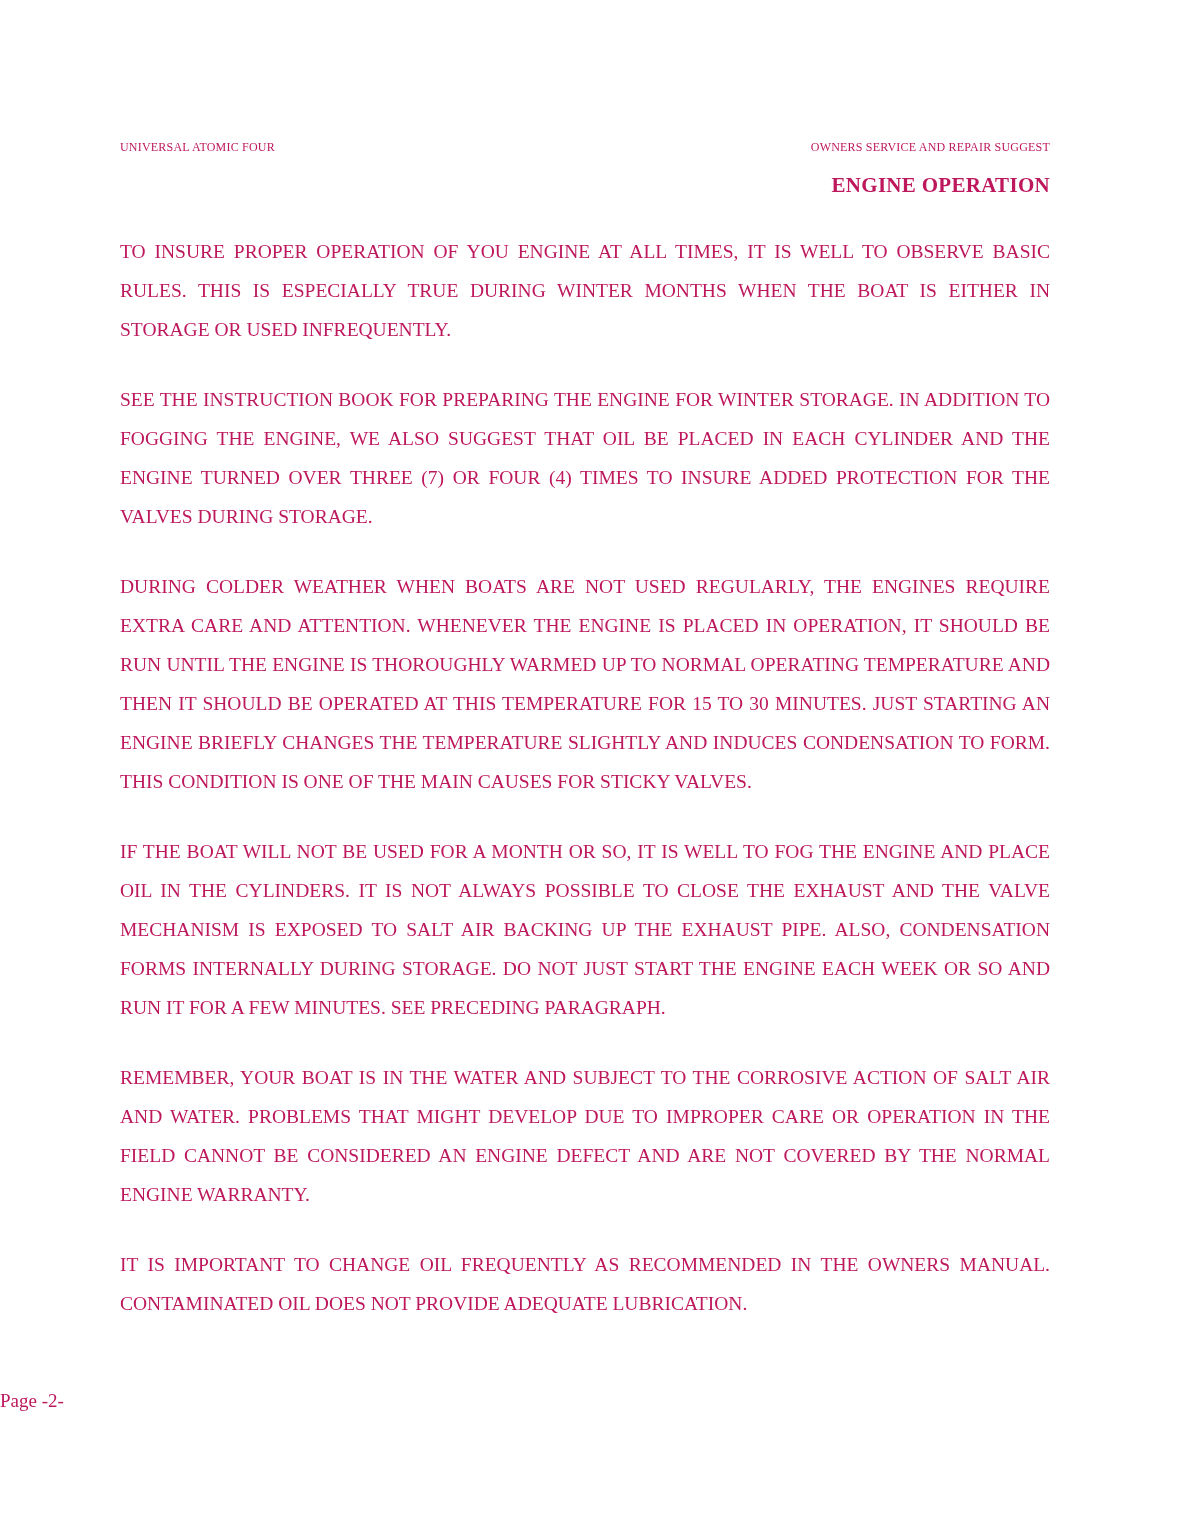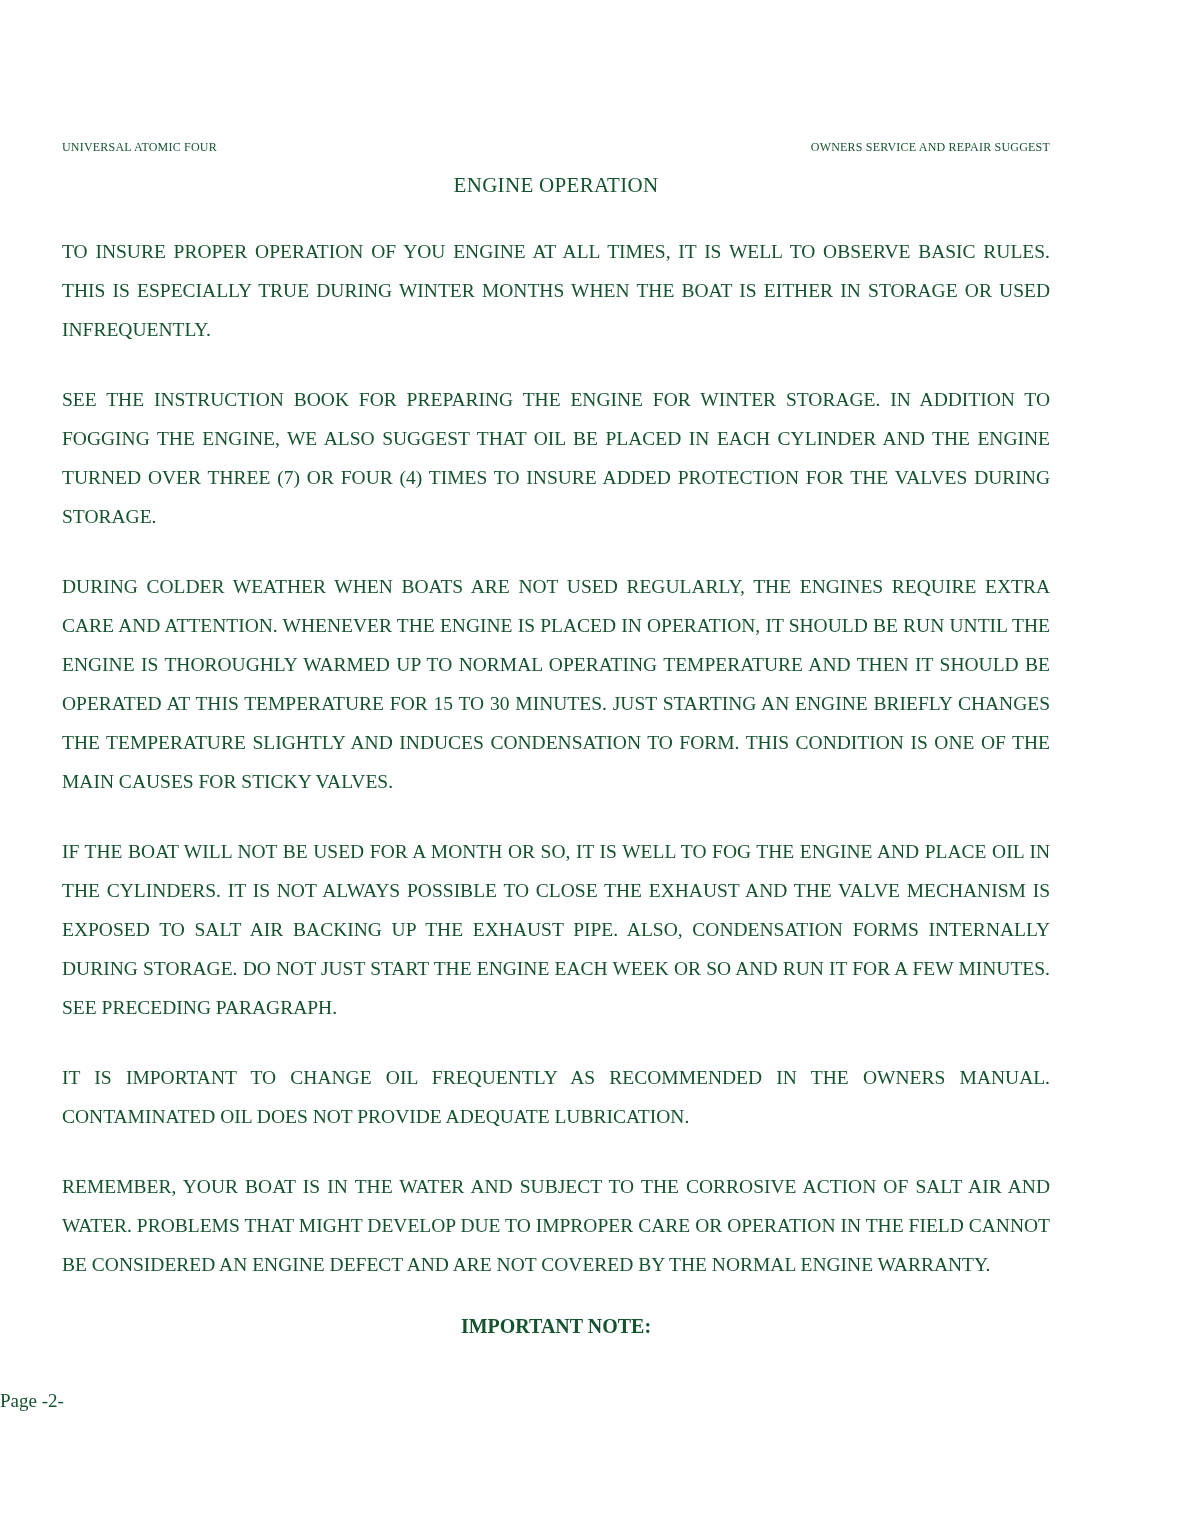--- a/index.html
+++ b/index.html
@@ -6,37 +6,37 @@
     margin: 0;
     padding: 0;
     background: #ffffff;
   }
   .page {
     position: relative;
     width: 1190px;
     height: 1540px;
     margin: 0 auto;
     background: #ffffff;
-    color: #14532d;
+    color: #be185d;
     font-family: "Liberation Serif", "DejaVu Serif", serif;
     box-sizing: border-box;
-    padding: 140px 140px 0 62px;
+    padding: 140px 140px 0 120px;
   }
   .header-row {
     display: flex;
     justify-content: space-between;
     align-items: baseline;
     font-size: 12px;
     letter-spacing: 0.2px;
     margin-bottom: 18px;
   }
   .doc-title {
-    text-align: center;
+    text-align: right;
     font-size: 21px;
-    font-weight: normal;
+    font-weight: bold;
     letter-spacing: 0.3px;
     margin: 0 0 34px 0;
   }
   .body-copy p {
     font-size: 19.5px;
     line-height: 39px;
     text-align: justify;
     margin: 0 0 31px 0;
   }
   .note-heading {
@@ -63,22 +63,21 @@
     <span>OWNERS SERVICE AND REPAIR SUGGEST</span>
   </div>
 
   <h1 class="doc-title">ENGINE OPERATION</h1>
 
   <div class="body-copy">
     <p>TO INSURE PROPER OPERATION OF YOU ENGINE AT ALL TIMES, IT IS WELL TO OBSERVE BASIC RULES. THIS IS ESPECIALLY TRUE DURING WINTER MONTHS WHEN THE BOAT IS EITHER IN STORAGE OR USED INFREQUENTLY.</p>
     <p>SEE THE INSTRUCTION BOOK FOR PREPARING THE ENGINE FOR WINTER STORAGE. IN ADDITION TO FOGGING THE ENGINE, WE ALSO SUGGEST THAT OIL BE PLACED IN EACH CYLINDER AND THE ENGINE TURNED OVER THREE (7) OR FOUR (4) TIMES TO INSURE ADDED PROTECTION FOR THE VALVES DURING STORAGE.</p>
     <p>DURING COLDER WEATHER WHEN BOATS ARE NOT USED REGULARLY, THE ENGINES REQUIRE EXTRA CARE AND ATTENTION. WHENEVER THE ENGINE IS PLACED IN OPERATION, IT SHOULD BE RUN UNTIL THE ENGINE IS THOROUGHLY WARMED UP TO NORMAL OPERATING TEMPERATURE AND THEN IT SHOULD BE OPERATED AT THIS TEMPERATURE FOR 15 TO 30 MINUTES. JUST STARTING AN ENGINE BRIEFLY CHANGES THE TEMPERATURE SLIGHTLY AND INDUCES CONDENSATION TO FORM. THIS CONDITION IS ONE OF THE MAIN CAUSES FOR STICKY VALVES.</p>
     <p>IF THE BOAT WILL NOT BE USED FOR A MONTH OR SO, IT IS WELL TO FOG THE ENGINE AND PLACE OIL IN THE CYLINDERS. IT IS NOT ALWAYS POSSIBLE TO CLOSE THE EXHAUST AND THE VALVE MECHANISM IS EXPOSED TO SALT AIR BACKING UP THE EXHAUST PIPE. ALSO, CONDENSATION FORMS INTERNALLY DURING STORAGE. DO NOT JUST START THE ENGINE EACH WEEK OR SO AND RUN IT FOR A FEW MINUTES. SEE PRECEDING PARAGRAPH.</p>
+    <p>REMEMBER, YOUR BOAT IS IN THE WATER AND SUBJECT TO THE CORROSIVE ACTION OF SALT AIR AND WATER. PROBLEMS THAT MIGHT DEVELOP DUE TO IMPROPER CARE OR OPERATION IN THE FIELD CANNOT BE CONSIDERED AN ENGINE DEFECT AND ARE NOT COVERED BY THE NORMAL ENGINE WARRANTY.</p>
     <p>IT IS IMPORTANT TO CHANGE OIL FREQUENTLY AS RECOMMENDED IN THE OWNERS MANUAL. CONTAMINATED OIL DOES NOT PROVIDE ADEQUATE LUBRICATION.</p>
-    <p>REMEMBER, YOUR BOAT IS IN THE WATER AND SUBJECT TO THE CORROSIVE ACTION OF SALT AIR AND WATER. PROBLEMS THAT MIGHT DEVELOP DUE TO IMPROPER CARE OR OPERATION IN THE FIELD CANNOT BE CONSIDERED AN ENGINE DEFECT AND ARE NOT COVERED BY THE NORMAL ENGINE WARRANTY.</p>
 
-    <h2 class="note-heading">IMPORTANT NOTE:</h2>
 
   </div>
 
   <div class="page-footer">Page -2-</div>
 
 </div>
 
 </body></html>

